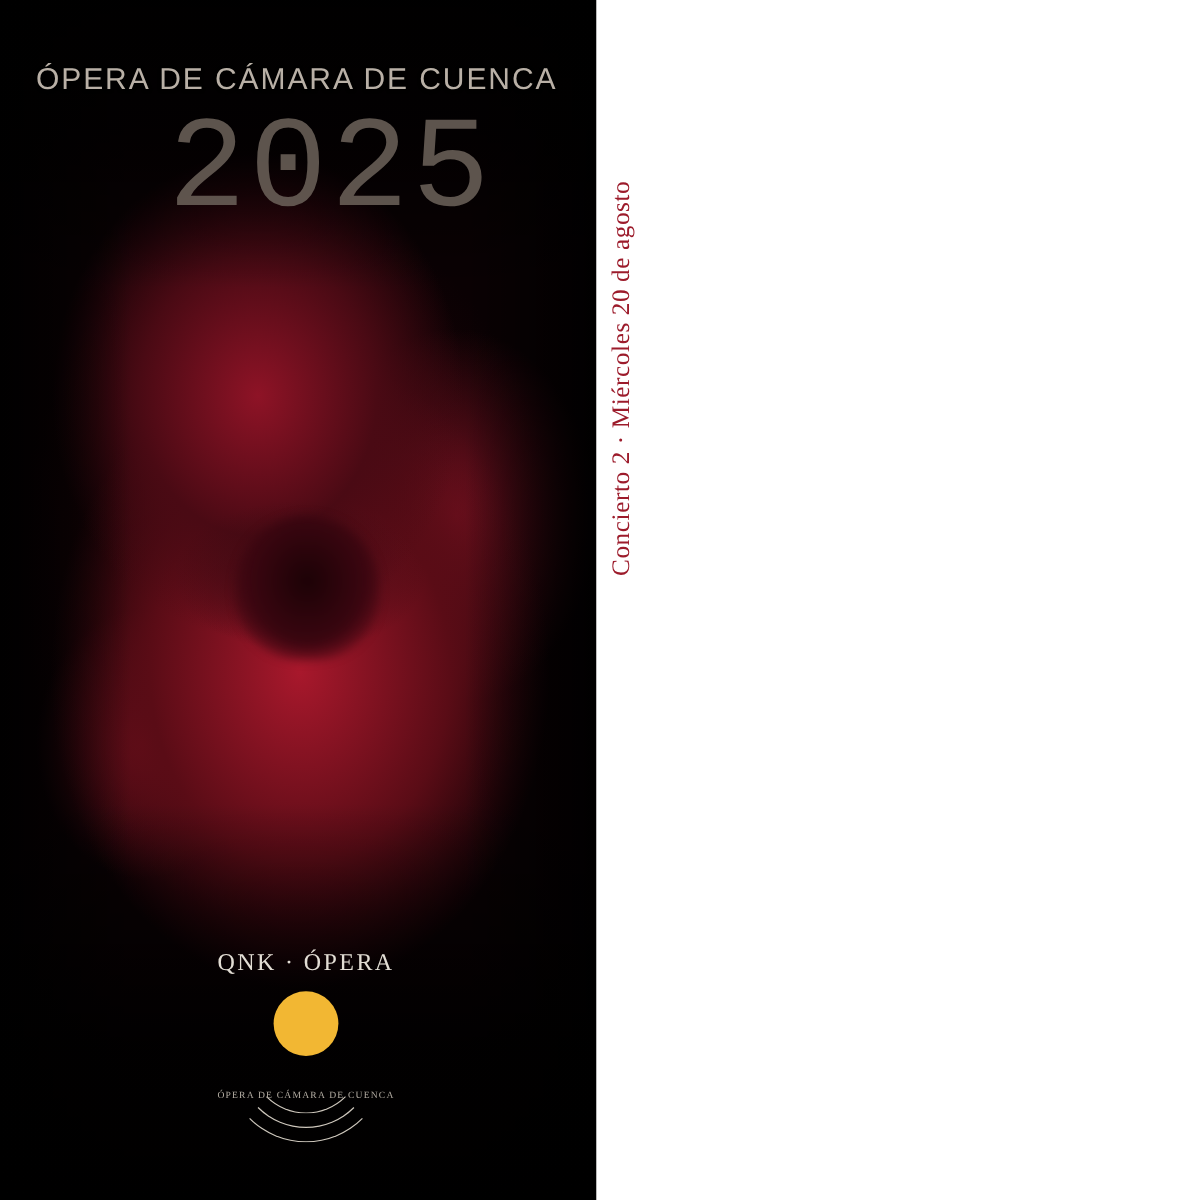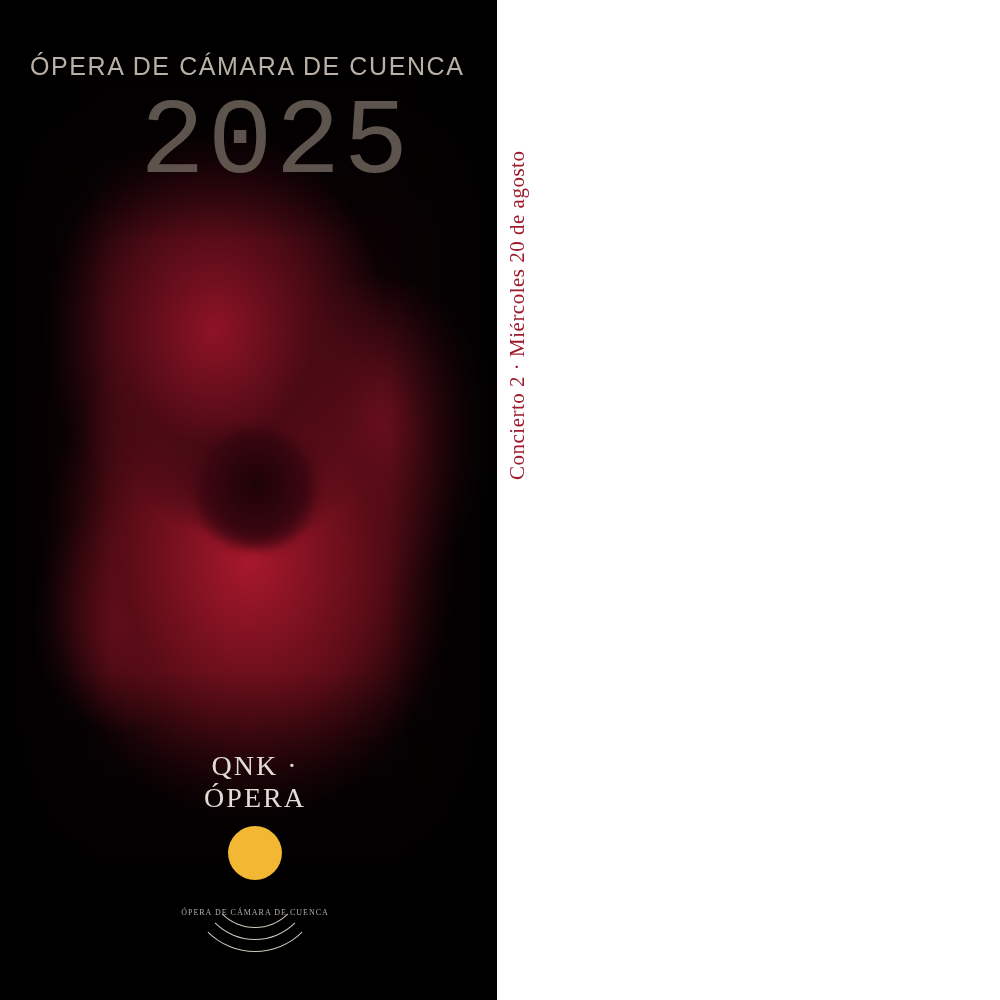--- a/index.html
+++ b/index.html
@@ -96,21 +96,21 @@
   .logo-wrap {
     position: absolute;
     left: 170px;
     bottom: 85px;
     width: 170px;
     text-align: center;
     color: #d8d2c9;
   }
   .logo-name {
     font-family: "Liberation Serif", serif;
-    font-size: 28px;
+    font-size: 20px;
     letter-spacing: 2px;
     color: #e2ddd4;
     margin-bottom: 6px;
   }
   .logo-mark {
     position: relative;
     width: 150px;
     height: 95px;
     margin: 0 auto;
   }

